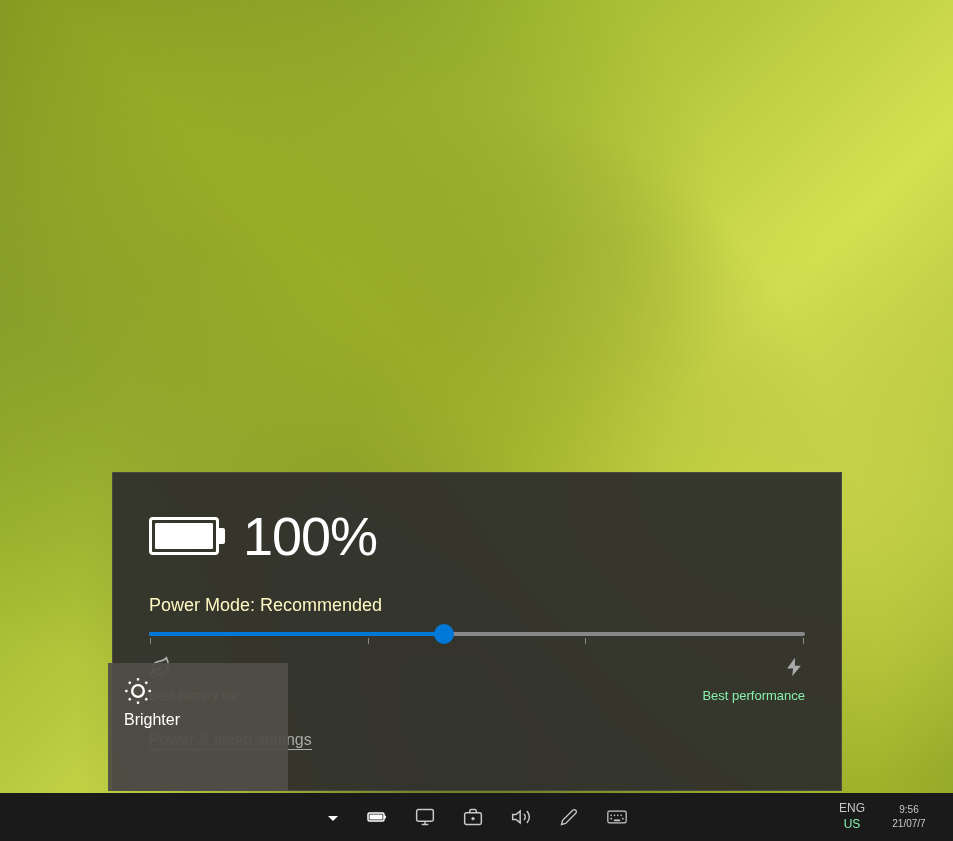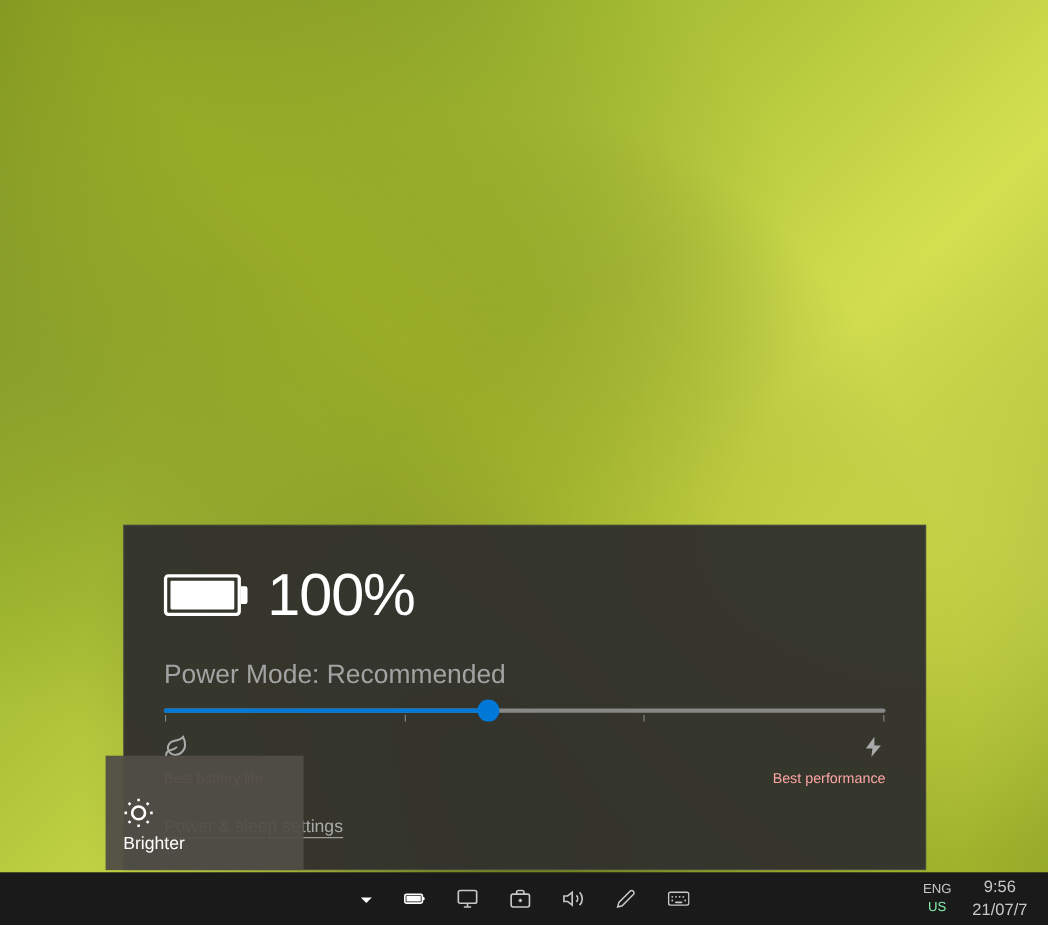--- a/index.html
+++ b/index.html
@@ -75,21 +75,21 @@
     }
 
     .taskbar-clock {
       display: flex;
       flex-direction: column;
       align-items: center;
       justify-content: center;
       padding: 0 8px;
       height: 48px;
       color: #c8c8c8;
-      font-size: 15px;
+      font-size: 10px;
       line-height: 1.4;
       cursor: pointer;
       min-width: 72px;
     }
 
     .taskbar-lang {
       display: flex;
       flex-direction: column;
       align-items: center;
       justify-content: center;
@@ -113,21 +113,21 @@
     }
 
     
     .battery-panel {
       position: absolute;
       bottom: 50px;
       left: 112px;
       width: 730px;
       background: rgba(50, 50, 44, 0.97);
       border: 1px solid rgba(255,255,255,0.1);
-      padding: 32px 36px 28px 36px;
+      padding: 32px 36px 40px 36px;
       z-index: 100;
     }
 
     .battery-header {
       display: flex;
       align-items: center;
       gap: 24px;
       margin-bottom: 28px;
     }
 
@@ -162,22 +162,22 @@
     }
 
     .battery-percentage {
       color: #ffffff;
       font-size: 54px;
       font-weight: 300;
       letter-spacing: -1px;
     }
 
     .power-mode-label {
-      color: #a3a3a3;
-      font-size: 24px;
+      color: #fef9c3;
+      font-size: 18px;
       font-weight: 400;
       margin-bottom: 16px;
     }
 
     .power-slider-container {
       position: relative;
       margin-bottom: 8px;
     }
 
     .power-slider-track {
@@ -238,46 +238,45 @@
     }
 
     .power-mode-right {
       display: flex;
       flex-direction: column;
       align-items: flex-end;
       gap: 4px;
     }
 
     .mode-text {
-      color: #fca5a5;
+      color: #86efac;
       font-size: 13px;
     }
 
     .power-settings-link {
       display: inline-block;
       margin-top: 28px;
       color: #aaaaaa;
       font-size: 16px;
       text-decoration: none;
       border-bottom: 1px solid #aaaaaa;
       cursor: pointer;
       margin-bottom: 0;
     }
 
     
     .brighter-tile {
       position: absolute;
       bottom: 50px;
-      left: 96px;
+      left: 108px;
       width: 180px;
-      height: 104px;
+      height: 128px;
       background: rgba(80, 78, 70, 0.95);
       display: flex;
       flex-direction: column;
-      justify-content: flex-end;
       padding: 14px 16px;
       cursor: pointer;
       z-index: 101;
     }
 
     .brighter-label {
       color: #ffffff;
       font-size: 16px;
       font-weight: 400;
     }

